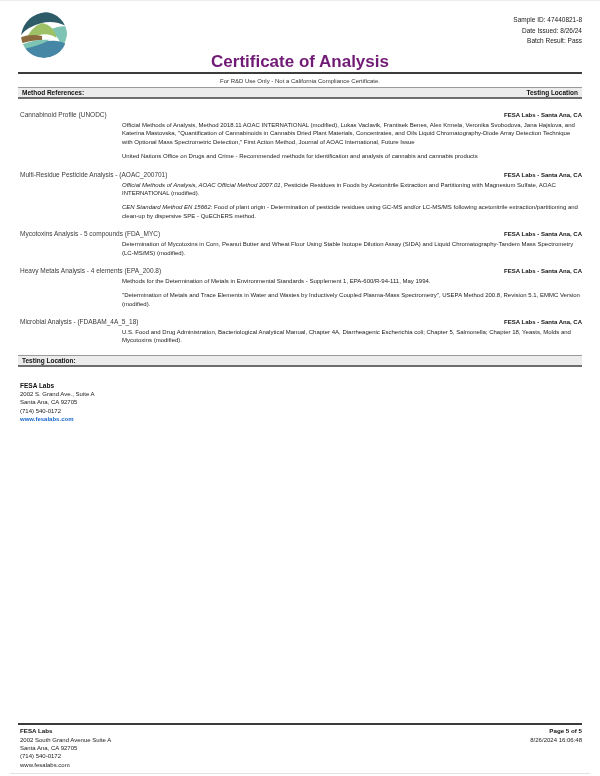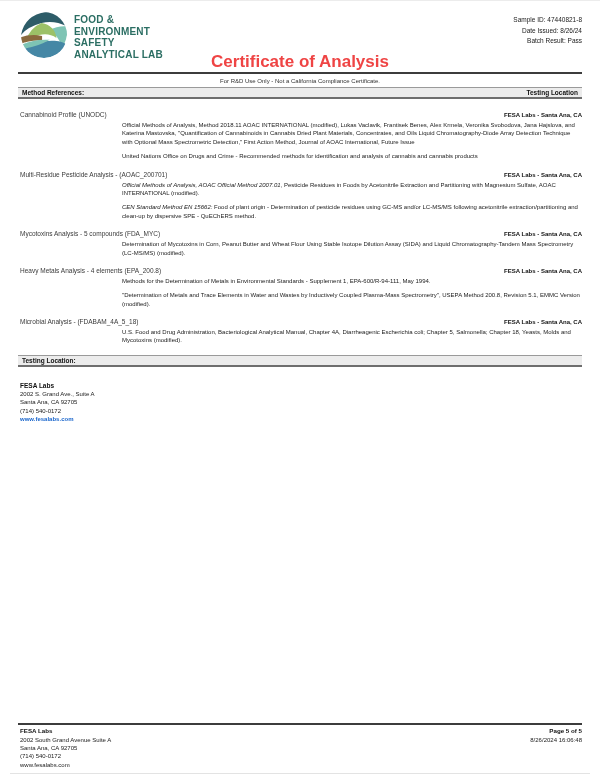--- a/index.html
+++ b/index.html
@@ -9,21 +9,21 @@
     font-family:"Liberation Sans", sans-serif; color:#222; overflow:hidden;
     border-top:1px solid #ececec;
   }
   
   .logo-circle { position:absolute; left:20px; top:10px; width:48px; height:48px; }
   .logo-text { position:absolute; left:74px; top:13px; font-size:10px; font-weight:700;
                line-height:1.16; color:#2b6e63; letter-spacing:.2px; white-space:pre-line; }
   .meta { position:absolute; right:18px; top:14px; text-align:right; font-size:6.5px;
           color:#1a1a1a; line-height:1.65; }
   .doc-title { position:absolute; left:0; right:0; top:51px; text-align:center;
-               font-size:17px; font-weight:700; color:#ef4444; }
+               font-size:17px; font-weight:700; color:#701a75; }
   .top-rule { position:absolute; left:18px; right:18px; top:71px; height:2px; background:#3c3c3c; }
   .subtitle { position:absolute; left:0; right:0; top:77px; text-align:center;
               font-size:6px; color:#333; }
   
   .bar { height:12px; background:#ececec; border-top:1px solid #9a9a9a;
          border-bottom:2px solid #6e6e6e; display:flex; justify-content:space-between;
          align-items:center; padding:0 4px; font-size:6.5px; font-weight:700; color:#111; }
   .bar-top { position:absolute; left:18px; right:18px; top:86px; }
   
   .content { position:absolute; left:18px; right:18px; top:110px; }
@@ -64,24 +64,20 @@
         <rect width="100" height="100" fill="#ffffff"></rect>
         <path d="M2,50 Q10,8 55,2 Q86,0 98,32 Q70,18 45,25 Q15,33 2,50 Z" fill="#2d5c68"></path>
         <path d="M98,32 Q101,56 88,76 Q80,50 60,40 Q80,30 98,32 Z" fill="#7ec4b4"></path>
         <path d="M45,25 Q72,30 76,56 Q60,45 40,50 Q20,55 10,66 Q20,35 45,25 Z" fill="#9cc167"></path>
         <path d="M-2,56 Q22,47 46,52 L46,62 Q20,60 -2,70 Z" fill="#8a6a3e"></path>
         <path d="M8,80 Q40,60 72,62 Q92,64 96,70 Q82,96 50,98 Q24,96 8,80 Z" fill="#4587a5"></path>
         <path d="M4,70 Q30,58 62,60 Q40,73 10,78 Z" fill="#7ec4b4"></path>
       </g>
     </svg>
   </div>
-  <div class="logo-text">FOOD &amp;
-ENVIRONMENT
-SAFETY
-ANALYTICAL LAB</div>
 
   <div class="meta">
     <div>Sample ID: 47440821-8</div>
     <div>Date Issued: 8/26/24</div>
     <div>Batch Result: Pass</div>
   </div>
 
   <div class="doc-title">Certificate of Analysis</div>
   <div class="top-rule"></div>
   <div class="subtitle">For R&amp;D Use Only - Not a California Compliance Certificate.</div>

